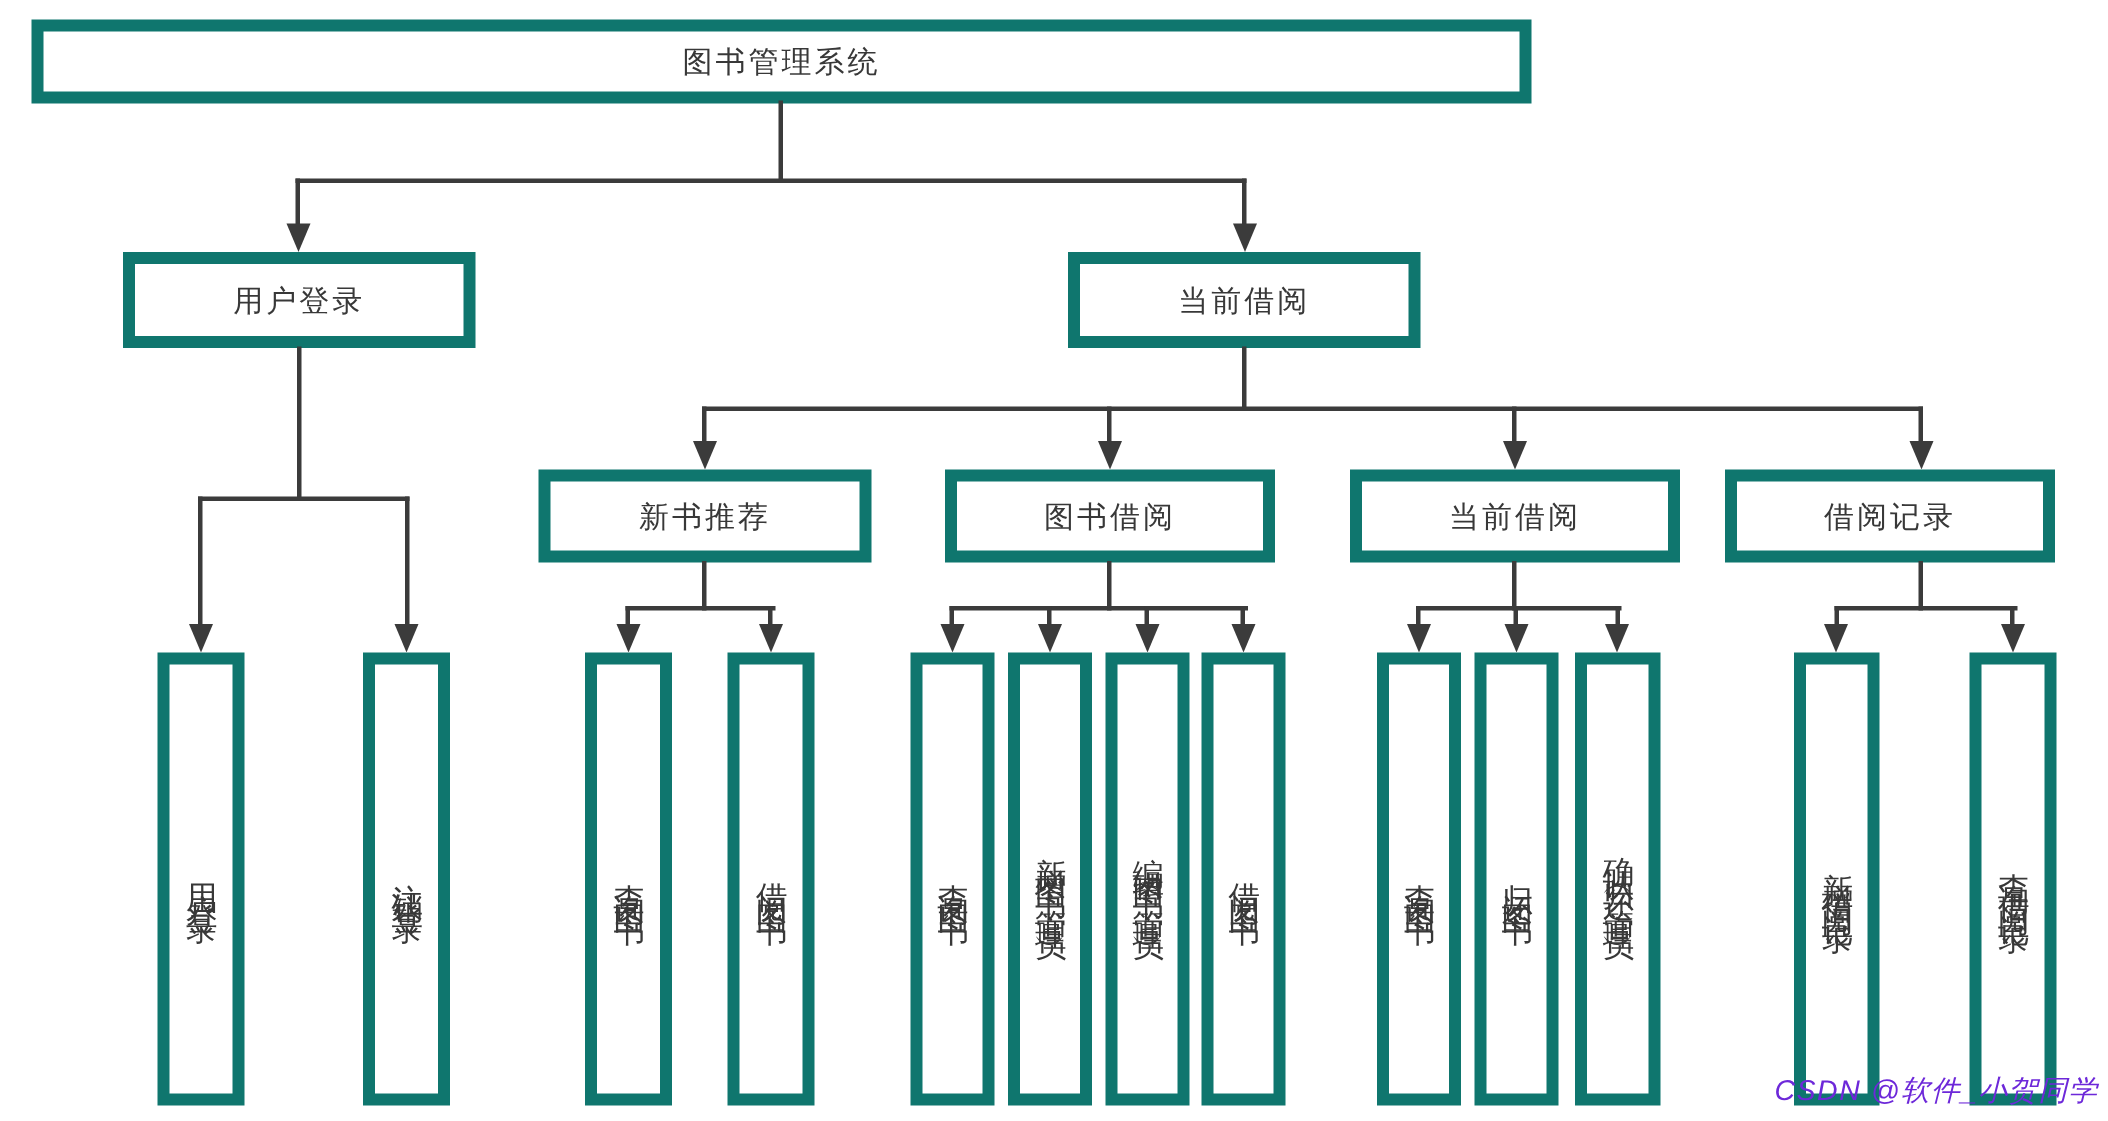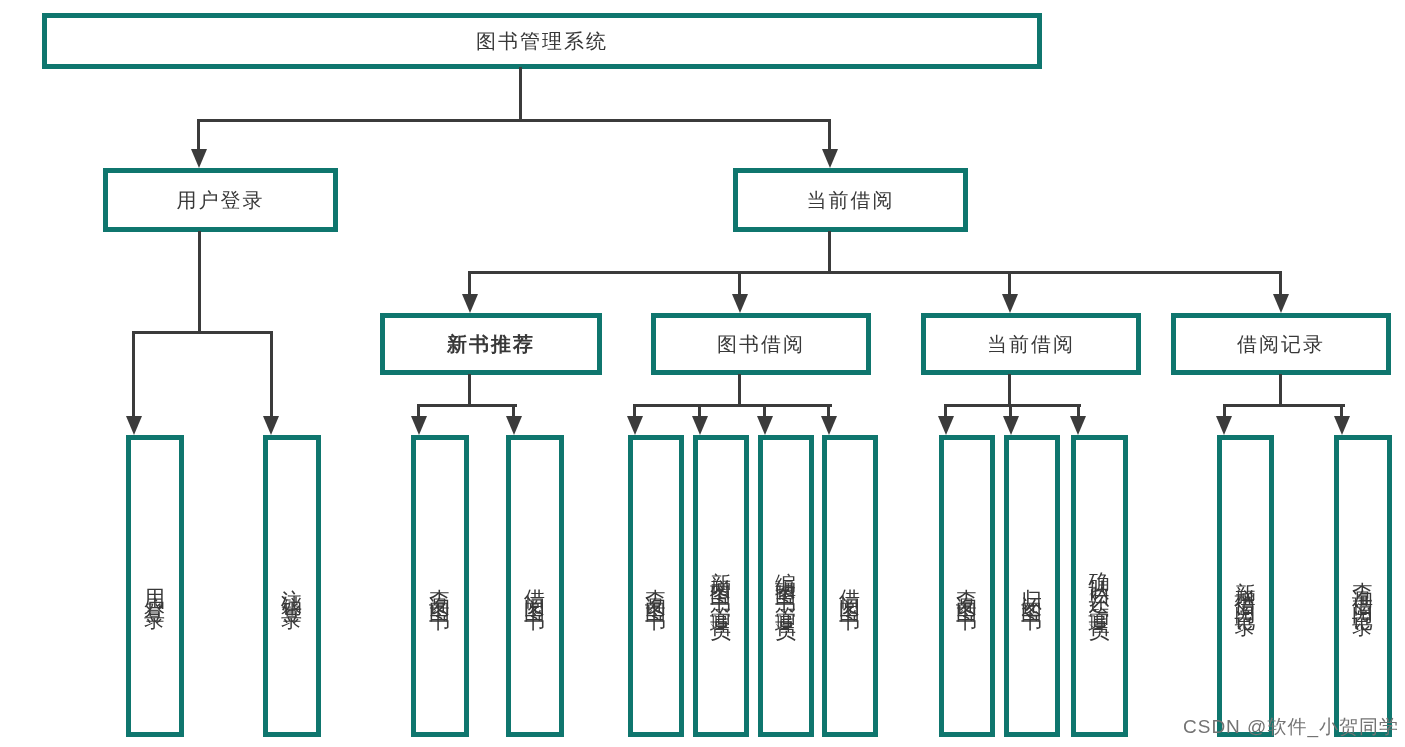--- a/index.html
+++ b/index.html
@@ -11,27 +11,26 @@
     position: relative;
     width: 1405px;
     height: 747px;
     background: #ffffff;
     font-family: "Liberation Sans", "DejaVu Sans", sans-serif;
     overflow: hidden;
   }
   .box {
     position: absolute;
     box-sizing: border-box;
-    border: 5px solid #0f766e;
+    border: 8px solid #0f766e;
     background: #ffffff;
     color: #383838;
     display: flex;
     align-items: center;
     justify-content: center;
-    margin-left: 21px;
   }
   .h {
     font-size: 20px;
     letter-spacing: 2px;
     white-space: nowrap;
   }
   .v {
     writing-mode: vertical-rl;
     text-orientation: mixed;
     font-size: 21px;
@@ -48,24 +47,25 @@
     height: 0;
     border-left: 8px solid transparent;
     border-right: 8px solid transparent;
     border-top: 19px solid #3b3b3b;
   }
   .watermark {
     position: absolute;
     left: 1183px;
     top: 714px;
     font-size: 19px;
-    color: #737373;
+    color: #6d28d9;
     letter-spacing: 1px;
     white-space: nowrap;
     z-index: 50;
+    font-style: italic;
   }
 </style>
 </head>
 <body>
 
 <div id="stage">
 
   <div class="box h" style="left:21px; top:13px; width:1000px; height:56px;">图书管理系统</div>
 
   <div class="line" style="left:519px; top:67px; width:3px; height:54px;"></div>
@@ -89,21 +89,21 @@
   <div class="line" style="left:468px; top:271px; width:814px; height:3px;"></div>
   <div class="line" style="left:468px; top:271px; width:3px; height:27px;"></div>
   <div class="arr" style="left:462px; top:294px;"></div>
   <div class="line" style="left:738px; top:271px; width:3px; height:27px;"></div>
   <div class="arr" style="left:732px; top:294px;"></div>
   <div class="line" style="left:1008px; top:271px; width:3px; height:27px;"></div>
   <div class="arr" style="left:1002px; top:294px;"></div>
   <div class="line" style="left:1279px; top:271px; width:3px; height:27px;"></div>
   <div class="arr" style="left:1273px; top:294px;"></div>
 
-  <div class="box h" style="left:359px; top:313px; width:222px; height:62px;font-weight:bold;">新书推荐</div>
+  <div class="box h" style="left:359px; top:313px; width:222px; height:62px;">新书推荐</div>
   <div class="box h" style="left:900px; top:313px; width:220px; height:62px;">当前借阅</div>
   <div class="box h" style="left:630px; top:313px; width:220px; height:62px;">图书借阅</div>
   <div class="box h" style="left:1150px; top:313px; width:220px; height:62px;">借阅记录</div>
 
   <div class="line" style="left:468px; top:374px; width:3px; height:33px;"></div>
   <div class="line" style="left:417px; top:404px; width:100px; height:3px;"></div>
   <div class="line" style="left:417px; top:404px; width:3px; height:16px;"></div>
   <div class="arr" style="left:411px; top:416px;"></div>
   <div class="line" style="left:512px; top:404px; width:3px; height:16px;"></div>
   <div class="arr" style="left:506px; top:416px;"></div>

